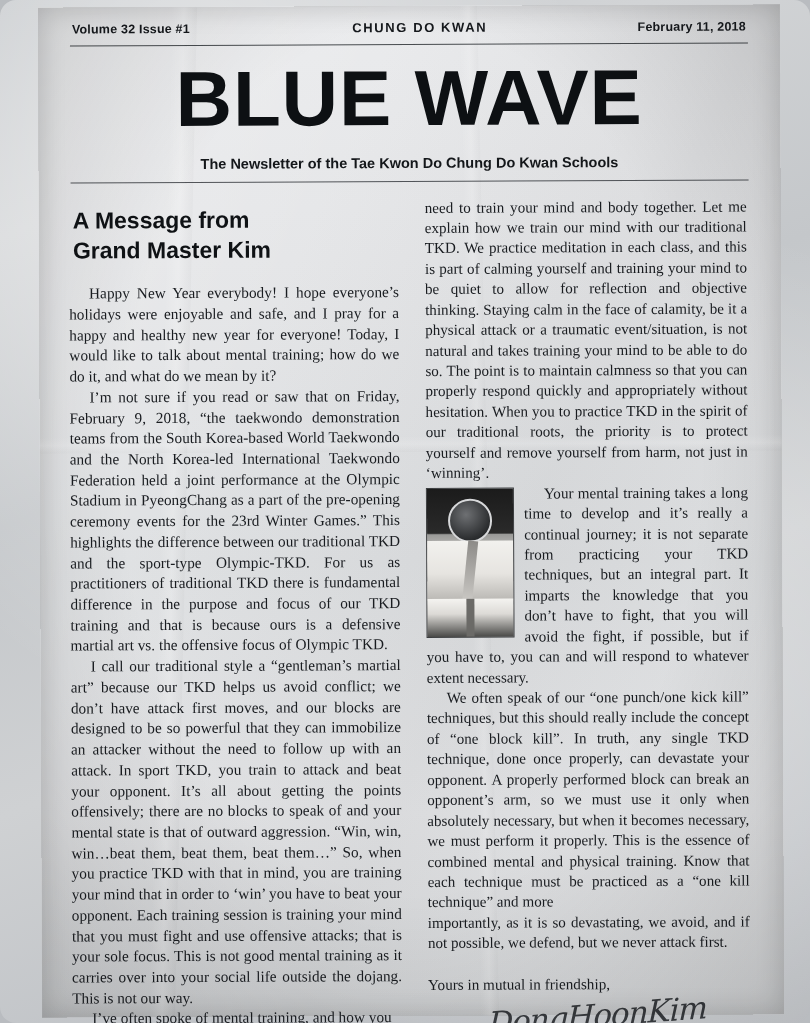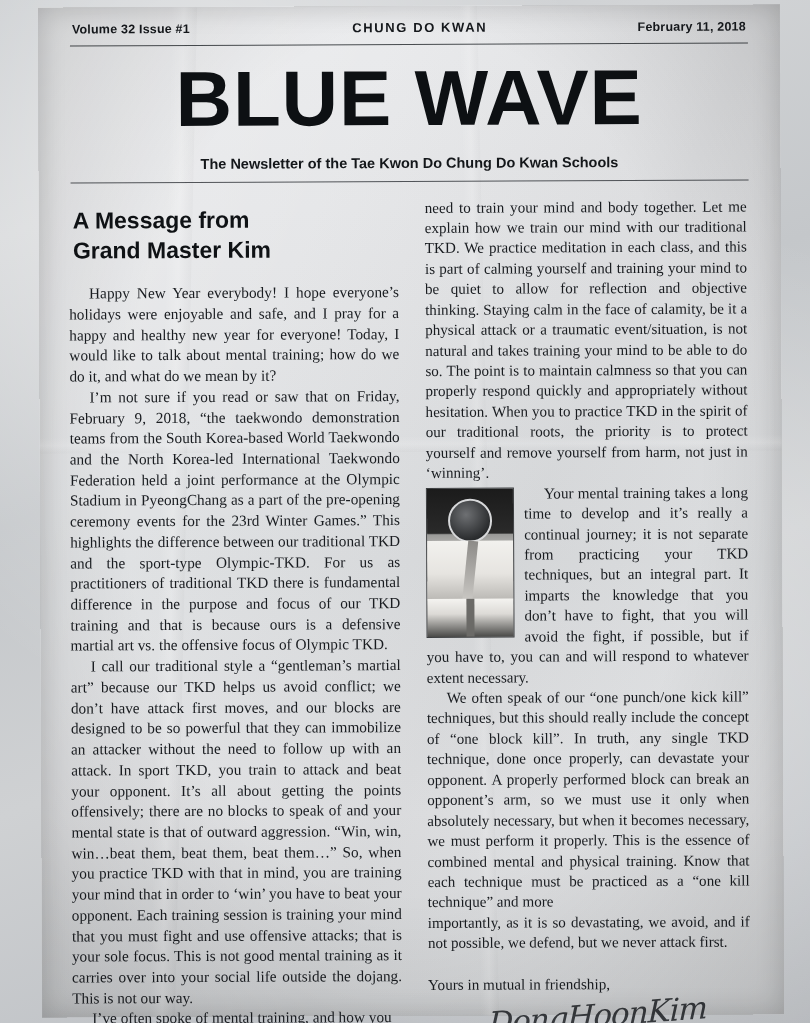--- a/index.html
+++ b/index.html
@@ -15,20 +15,21 @@
   }
   
   #page {
     position: relative;
     width: 810px;
     height: 1023px;
     background:
       radial-gradient(ellipse at 25% 18%, rgba(255,255,255,0.55) 0%, rgba(255,255,255,0.0) 45%),
       radial-gradient(ellipse at 80% 70%, rgba(255,255,255,0.35) 0%, rgba(255,255,255,0.0) 50%),
       linear-gradient(160deg, #c7cacd 0%, #d2d4d6 18%, #c4c7ca 40%, #cfd1d3 62%, #bfc2c6 85%, #b0b3b7 100%);
+    border-radius: 16px;
   }
   #paper {
     position: absolute;
     left: 40px;
     top: 6px;
     width: 742px;
     height: 1010px;
     background:
       linear-gradient(115deg, rgba(255,255,255,0.30) 0%, rgba(255,255,255,0.05) 30%, rgba(0,0,0,0.04) 60%, rgba(255,255,255,0.12) 100%),
       linear-gradient(180deg, #e9eaec 0%, #e4e5e7 25%, #dddfe1 55%, #e3e4e6 80%, #d6d8da 100%);

